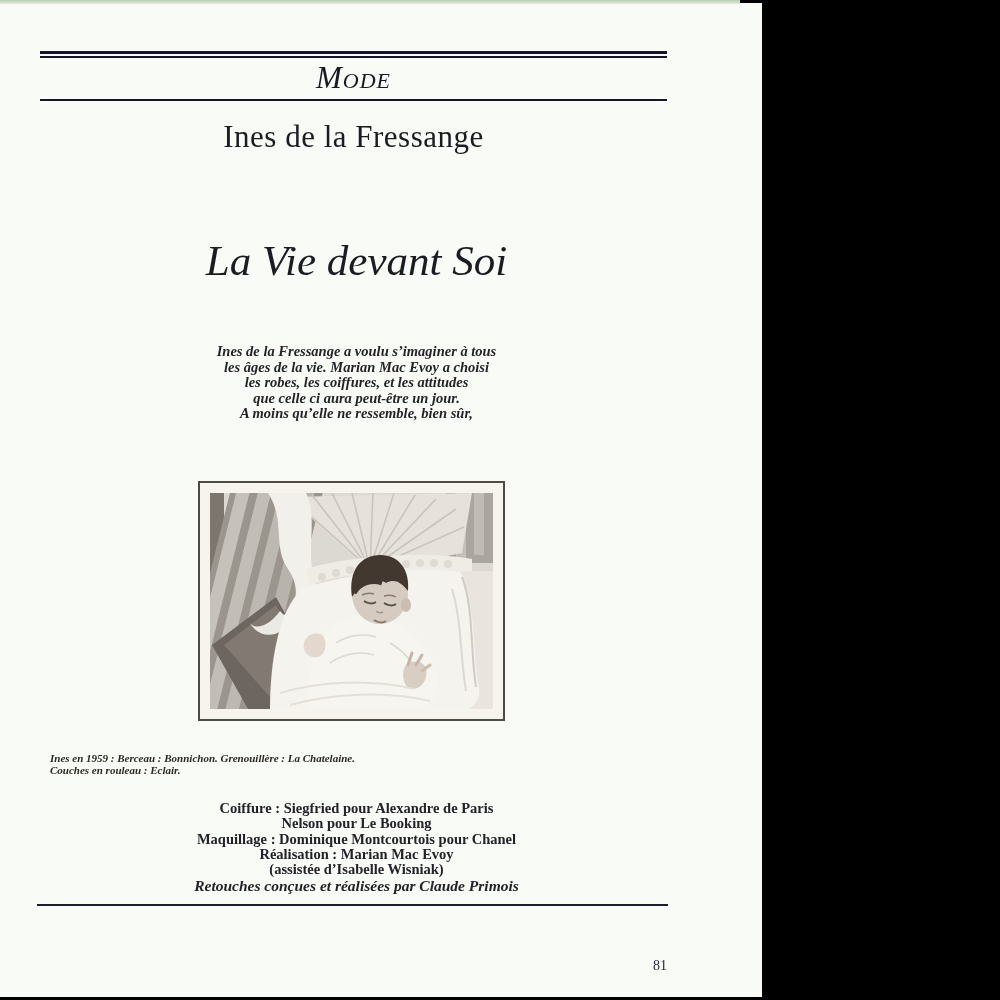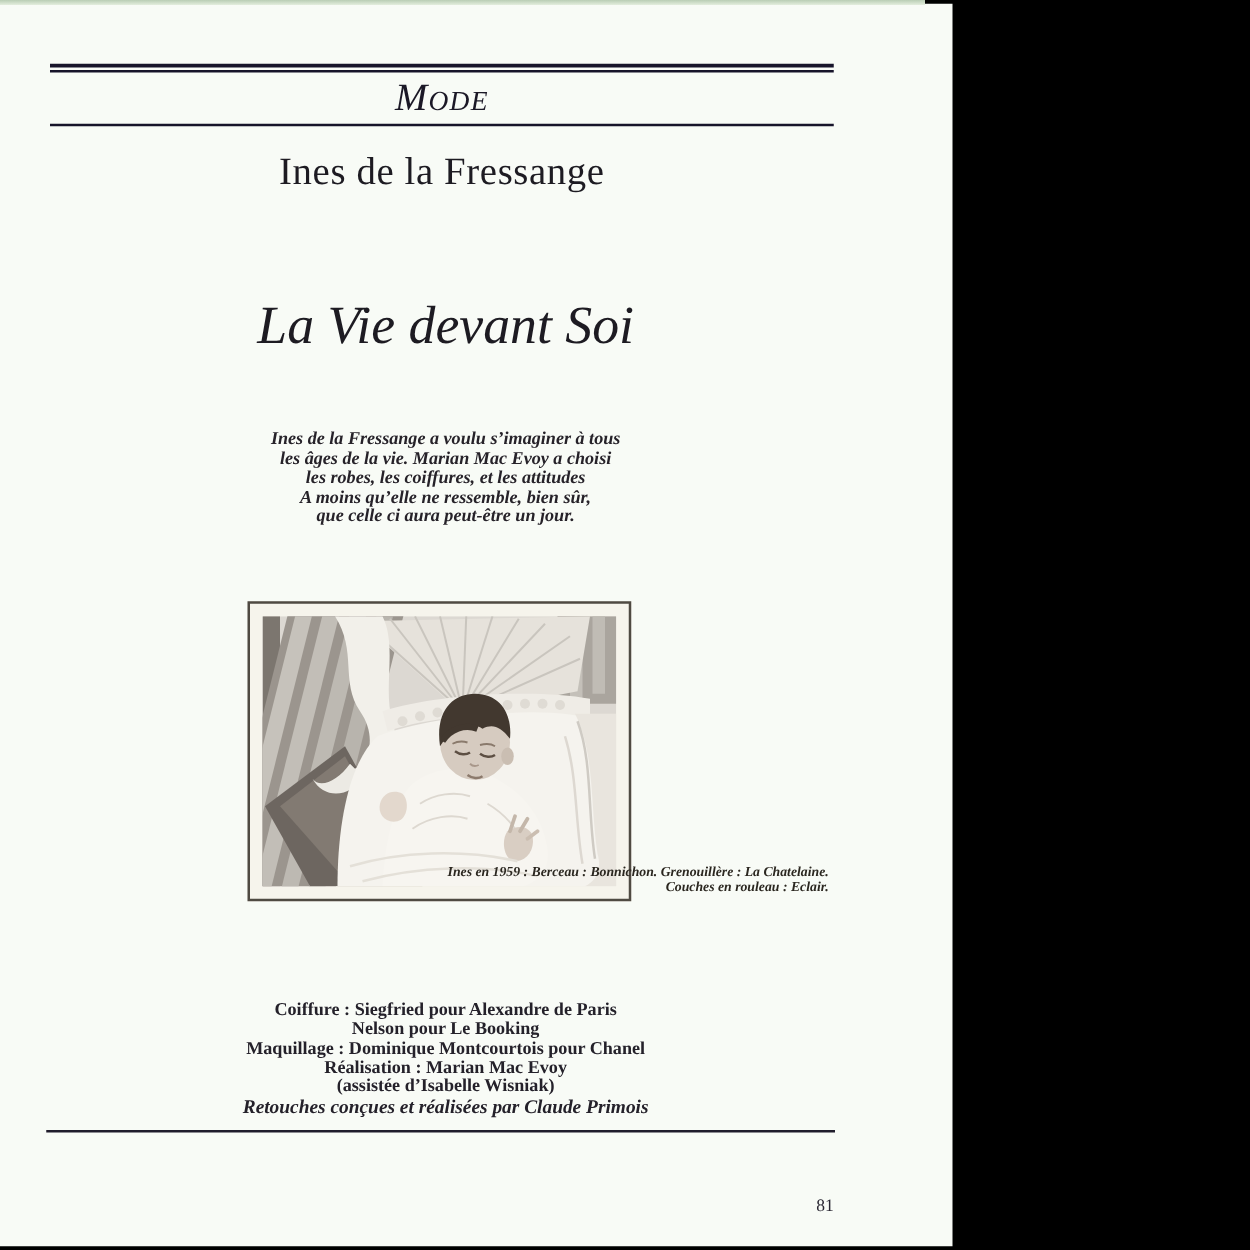--- a/index.html
+++ b/index.html
@@ -46,22 +46,22 @@
     text-align:center;font-style:italic;font-weight:700;
     font-size:14.5px;line-height:15.6px;color:#262229;
   }
   .photo-frame{
     position:absolute;left:198px;top:478px;width:307px;height:240px;
     border:2px solid #4f4a42;background:#f6f4ec;
     box-sizing:border-box;padding:10px;
   }
   .photo-frame svg{display:block;width:283px;height:216px;}
   .caption{
-    position:absolute;left:50px;top:690px;width:613px;
-    text-align:right;font-style:italic;font-weight:700;
+    position:absolute;left:50px;top:750px;width:613px;
+    text-align:left;font-style:italic;font-weight:700;
     font-size:11px;line-height:11.8px;color:#2b2720;
   }
   .credits{
     position:absolute;left:43px;top:798px;width:627px;
     text-align:center;font-weight:600;
     font-size:14.5px;line-height:15.3px;color:#24212a;
   }
   .credits .italic-line{
     font-style:italic;font-size:15.5px;margin-top:1px;font-weight:600;
   }
@@ -87,22 +87,22 @@
   <div class="rule rule-single"></div>
 
   <div class="author-title">Ines de la Fressange</div>
 
   <div class="main-title">La Vie devant Soi</div>
 
   <div class="intro">
     <div>Ines de la Fressange a voulu s’imaginer à tous</div>
     <div>les âges de la vie. Marian  Mac Evoy a choisi</div>
     <div>les robes, les coiffures, et les attitudes</div>
+    <div>que  celle ci  aura peut-être un jour.</div>
     <div>A moins qu’elle ne ressemble, bien sûr,</div>
-    <div>que  celle ci  aura peut-être un jour.</div>
   </div>
 
   <div class="photo-frame">
     <svg viewBox="0 0 283 216" xmlns="http://www.w3.org/2000/svg" role="img">
 
       <rect x="0" y="0" width="283" height="216" fill="#dcd8d2"></rect>
 
       <rect x="0" y="0" width="14" height="216" fill="#7c766f"></rect>
 
       <g transform="rotate(14 40 60)">

